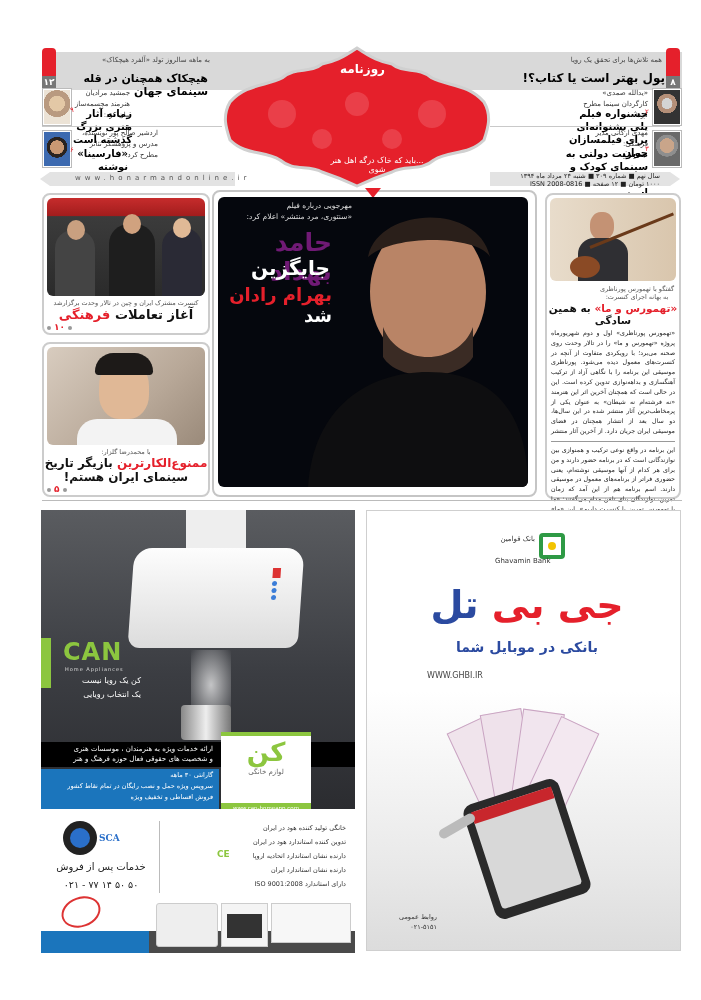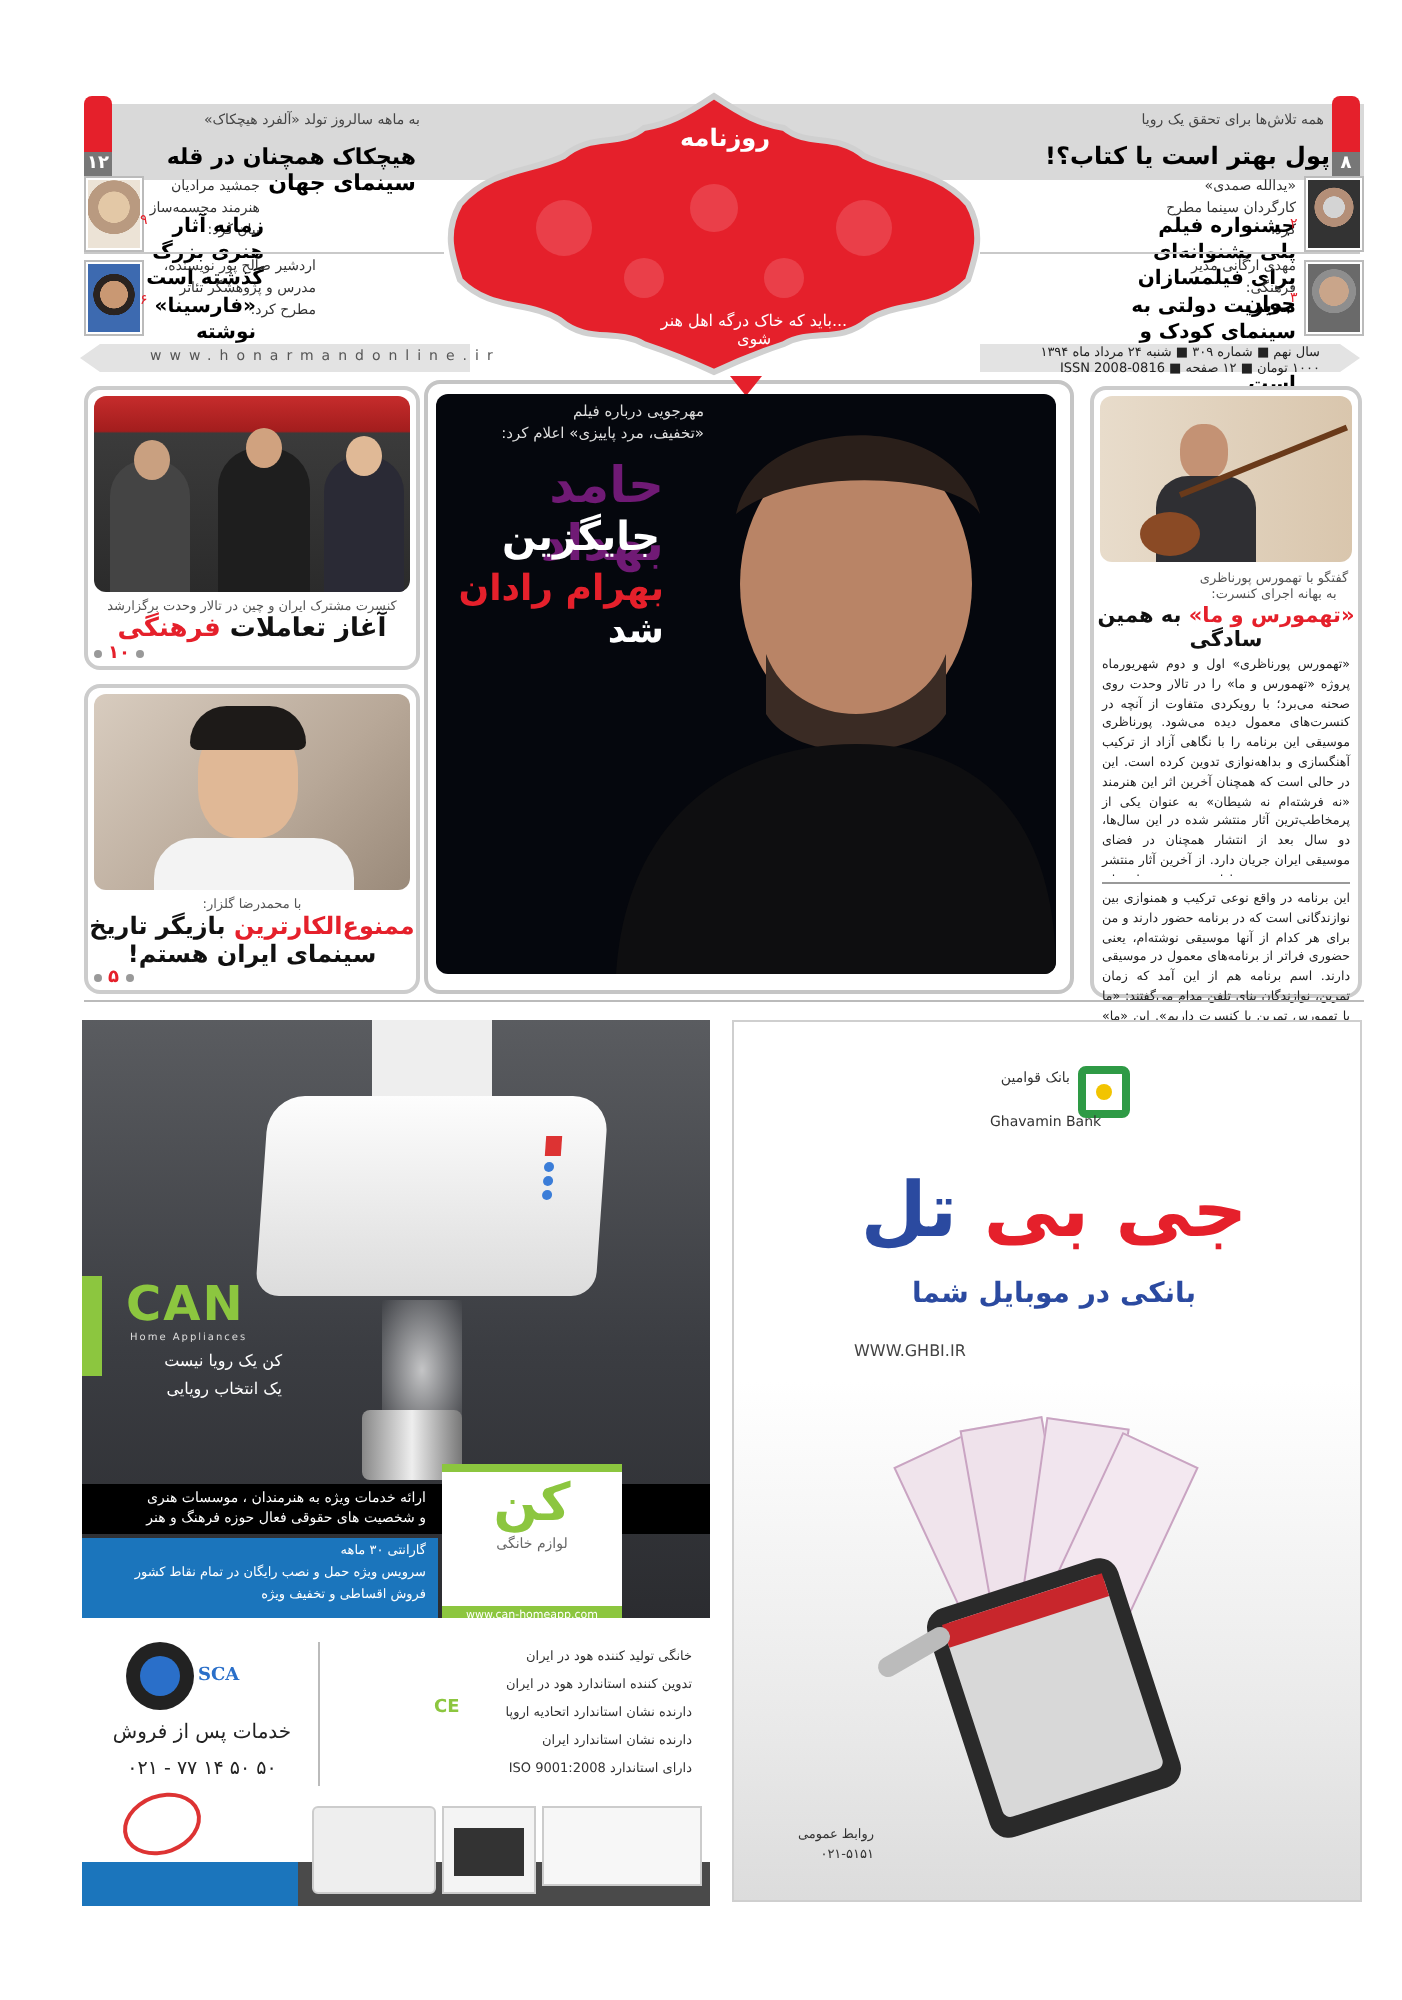--- a/index.html
+++ b/index.html
@@ -110,21 +110,21 @@
 <div class="abs" style="left:365px;top:188px;width:0;height:0;border-left:8px solid transparent;border-right:8px solid transparent;border-top:10px solid #e5202b;"></div>
 <div class="abs" style="left:218px;top:197px;width:310px;height:290px;background:#05070d;border-radius:6px;overflow:hidden;">
   <svg width="310" height="290" viewBox="0 0 310 290">
     <ellipse cx="210" cy="95" rx="58" ry="72" fill="#b98466"></ellipse>
     <path d="M150 60 C160 10 260 5 272 60 C262 40 180 35 150 60 Z" fill="#2a1f1a"></path>
     <path d="M165 130 C180 170 240 170 255 130 L255 160 C240 185 180 185 165 160 Z" fill="#3a2b24"></path>
     <path d="M90 290 C95 210 150 175 210 175 C270 175 310 210 310 290 Z" fill="#0e0e10"></path>
   </svg>
 </div>
 <div class="abs rtl" style="left:222px;top:200px;width:130px;font-size:7.5px;color:#ddd;line-height:12px;">مهرجویی درباره فیلم</div>
-<div class="abs rtl" style="left:222px;top:212px;width:130px;font-size:7.5px;color:#ddd;">«تخفیف، مرد پاییزی» اعلام کرد:</div>
+<div class="abs rtl" style="left:222px;top:212px;width:130px;font-size:7.5px;color:#ddd;">«سنتوری، مرد منتشر» اعلام کرد:</div>
 <div class="abs rtl" style="left:222px;top:228px;width:110px;font-size:25px;font-weight:bold;color:#701a75;">حامد بهداد</div>
 <div class="abs rtl" style="left:220px;top:256px;width:110px;font-size:20px;font-weight:bold;color:#fff;letter-spacing:4px;">جایگزین</div>
 <div class="abs rtl" style="left:222px;top:284px;width:110px;font-size:18px;font-weight:bold;">
   <span class="red">بهرام رادان</span>
   <span style="color:#fff;">شد</span>
 </div>
 
 <div class="abs card" style="left:42px;top:193px;width:164px;height:138px;">
   <div style="margin:3px;height:98px;border-radius:6px;background:linear-gradient(180deg,#c62c2c 0%,#a31d1d 18%,#3b3b3b 19%,#2b2b2b 100%);position:relative;overflow:hidden;">
     <div class="abs" style="left:8px;top:32px;width:40px;height:66px;background:#444;border-radius:18px 18px 0 0;"></div>

